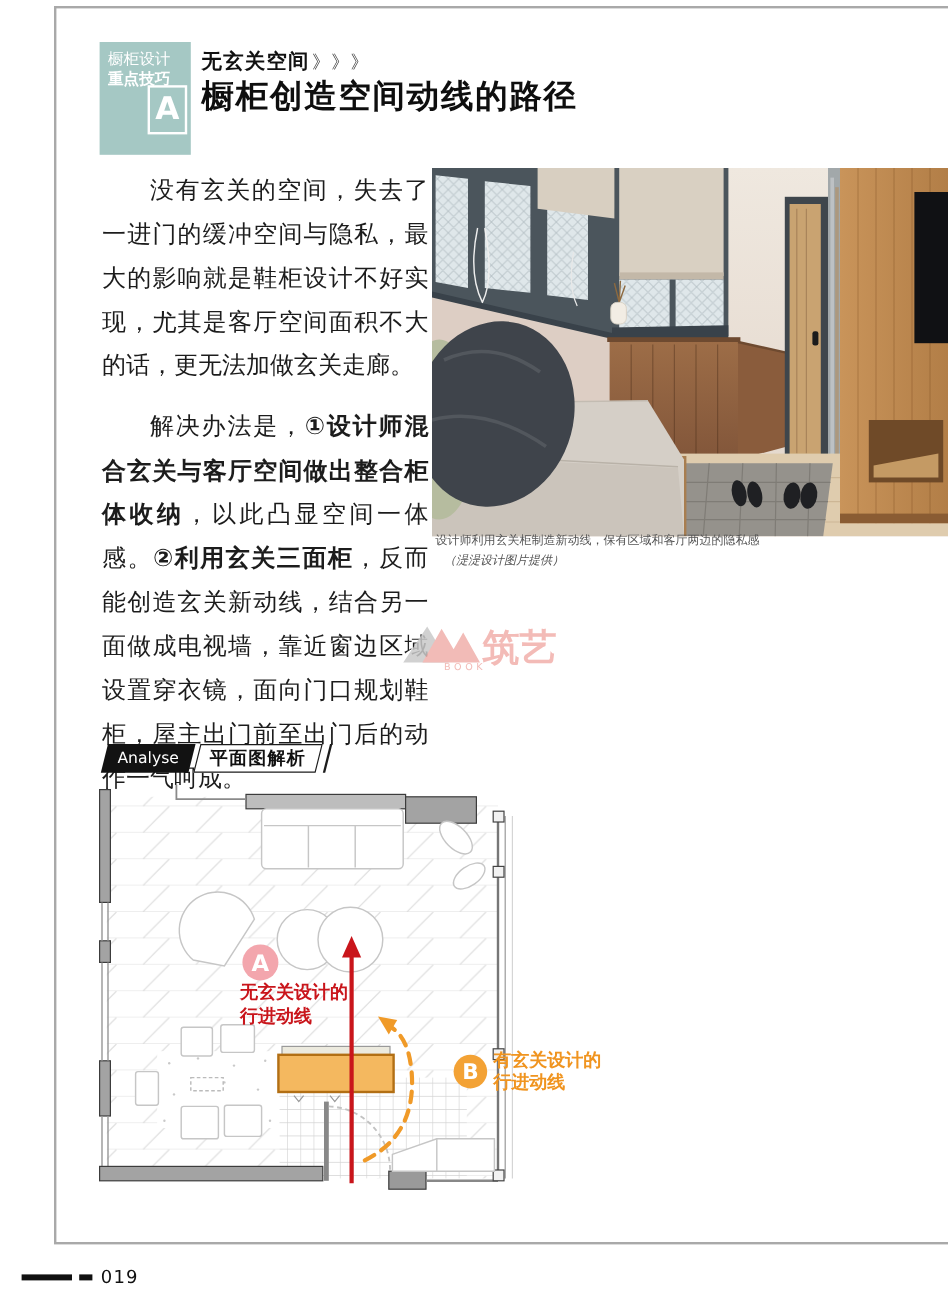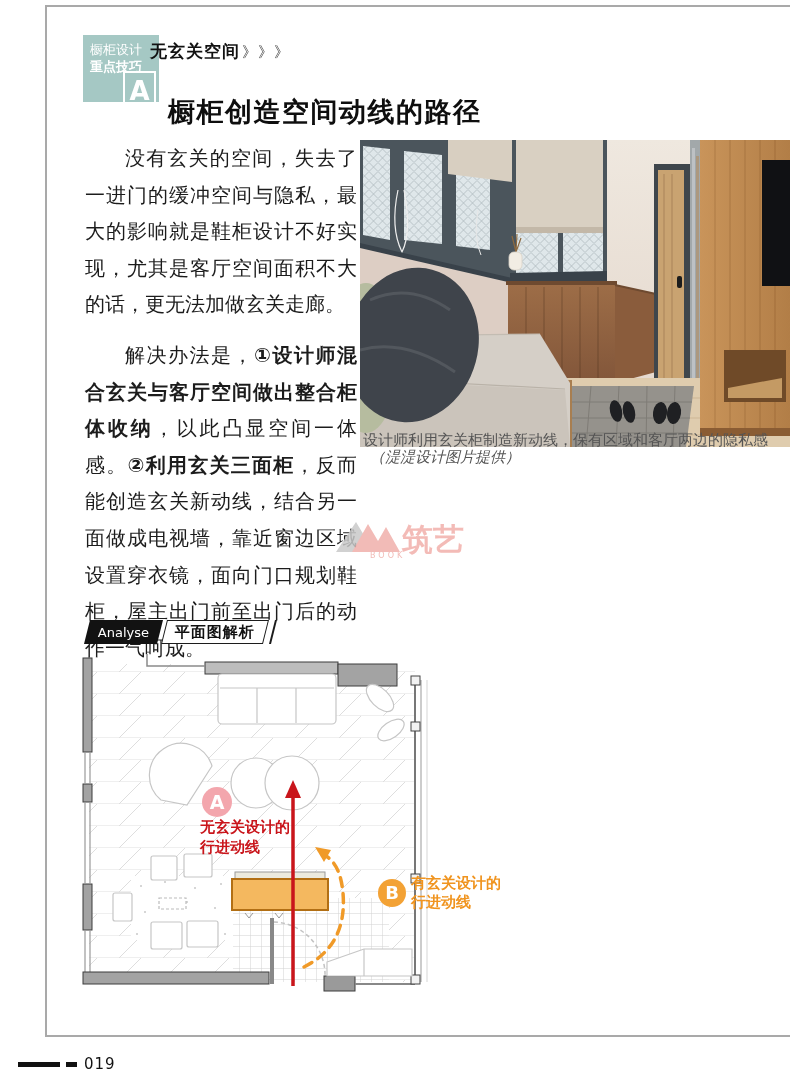--- a/index.html
+++ b/index.html
@@ -5,40 +5,40 @@
   html,body{margin:0;padding:0;background:#ffffff;}
   body{font-family:"DejaVu Sans","Liberation Sans",sans-serif;color:#1c1c1c;}
   #page{position:relative;width:790px;height:1081px;background:#fff;overflow:hidden;}
 
   
   .frame-top{position:absolute;left:45px;top:5px;width:745px;border-top:2px solid #a9a9a9;}
   .frame-left{position:absolute;left:45px;top:5px;height:1030px;border-left:2px solid #a9a9a9;}
   .frame-bottom{position:absolute;left:45px;top:1035px;width:745px;border-top:2px solid #a9a9a9;}
 
   
-  .tagbox{position:absolute;left:83px;top:35px;width:76px;height:67px;background:#a5c8c4;color:#fff;
+  .tagbox{position:absolute;left:83px;top:35px;width:76px;height:94px;background:#a5c8c4;color:#fff;
           font-size:13px;line-height:17px;padding:6px 0 0 7px;box-sizing:border-box;}
   .tagbox .l2{font-weight:bold;}
   .tagbox .abox{position:absolute;left:40px;top:36px;width:33px;height:41px;border:2px solid #fff;
           box-sizing:border-box;display:flex;align-items:center;justify-content:center;
           font-size:26px;font-weight:bold;color:#fff;}
 
-  .kicker{position:absolute;left:150px;top:40px;font-size:17px;font-weight:bold;color:#111;letter-spacing:1px;}
+  .kicker{position:absolute;left:168px;top:40px;font-size:17px;font-weight:bold;color:#111;letter-spacing:1px;}
   .kicker .arrows{font-weight:normal;color:#3a3a3a;font-size:15px;margin-left:2px;}
-  .headline{position:absolute;left:168px;top:62px;font-size:27px;font-weight:bold;color:#0e0e0e;letter-spacing:1.5px;margin-top:32px;}
+  .headline{position:absolute;left:168px;top:62px;font-size:27px;font-weight:bold;color:#0e0e0e;letter-spacing:1.5px;}
 
   
   .bodycol{position:absolute;left:85px;top:140px;width:272px;font-size:20px;line-height:36.6px;
            text-align:justify;color:#1c1c1c;}
   .bodycol p{margin:0;text-indent:2em;}
   .bodycol p + p{margin-top:14px;}
 
   
   .photo{position:absolute;left:360px;top:140px;width:430px;height:307px;overflow:hidden;background:#ece4da;}
-  .caption{position:absolute;left:363px;top:432px;width:420px;font-size:15px;line-height:17px;color:#545454;}
+  .caption{position:absolute;left:363px;top:442px;width:420px;font-size:10px;line-height:17px;color:#545454;}
   .caption .c2{margin-left:7px;font-style:italic;}
 
   
   .watermark{position:absolute;left:330px;top:512px;opacity:.85;text-align:right;}
 
   
   .analyse{position:absolute;left:84px;top:620px;display:flex;align-items:stretch;height:24px;}
   .an-en{background:#121212;color:#fff;font-size:13px;display:flex;align-items:center;
          padding:0 11px;transform:skewX(-14deg);transform-origin:bottom left;}
   .an-en span{display:inline-block;transform:skewX(14deg);}

